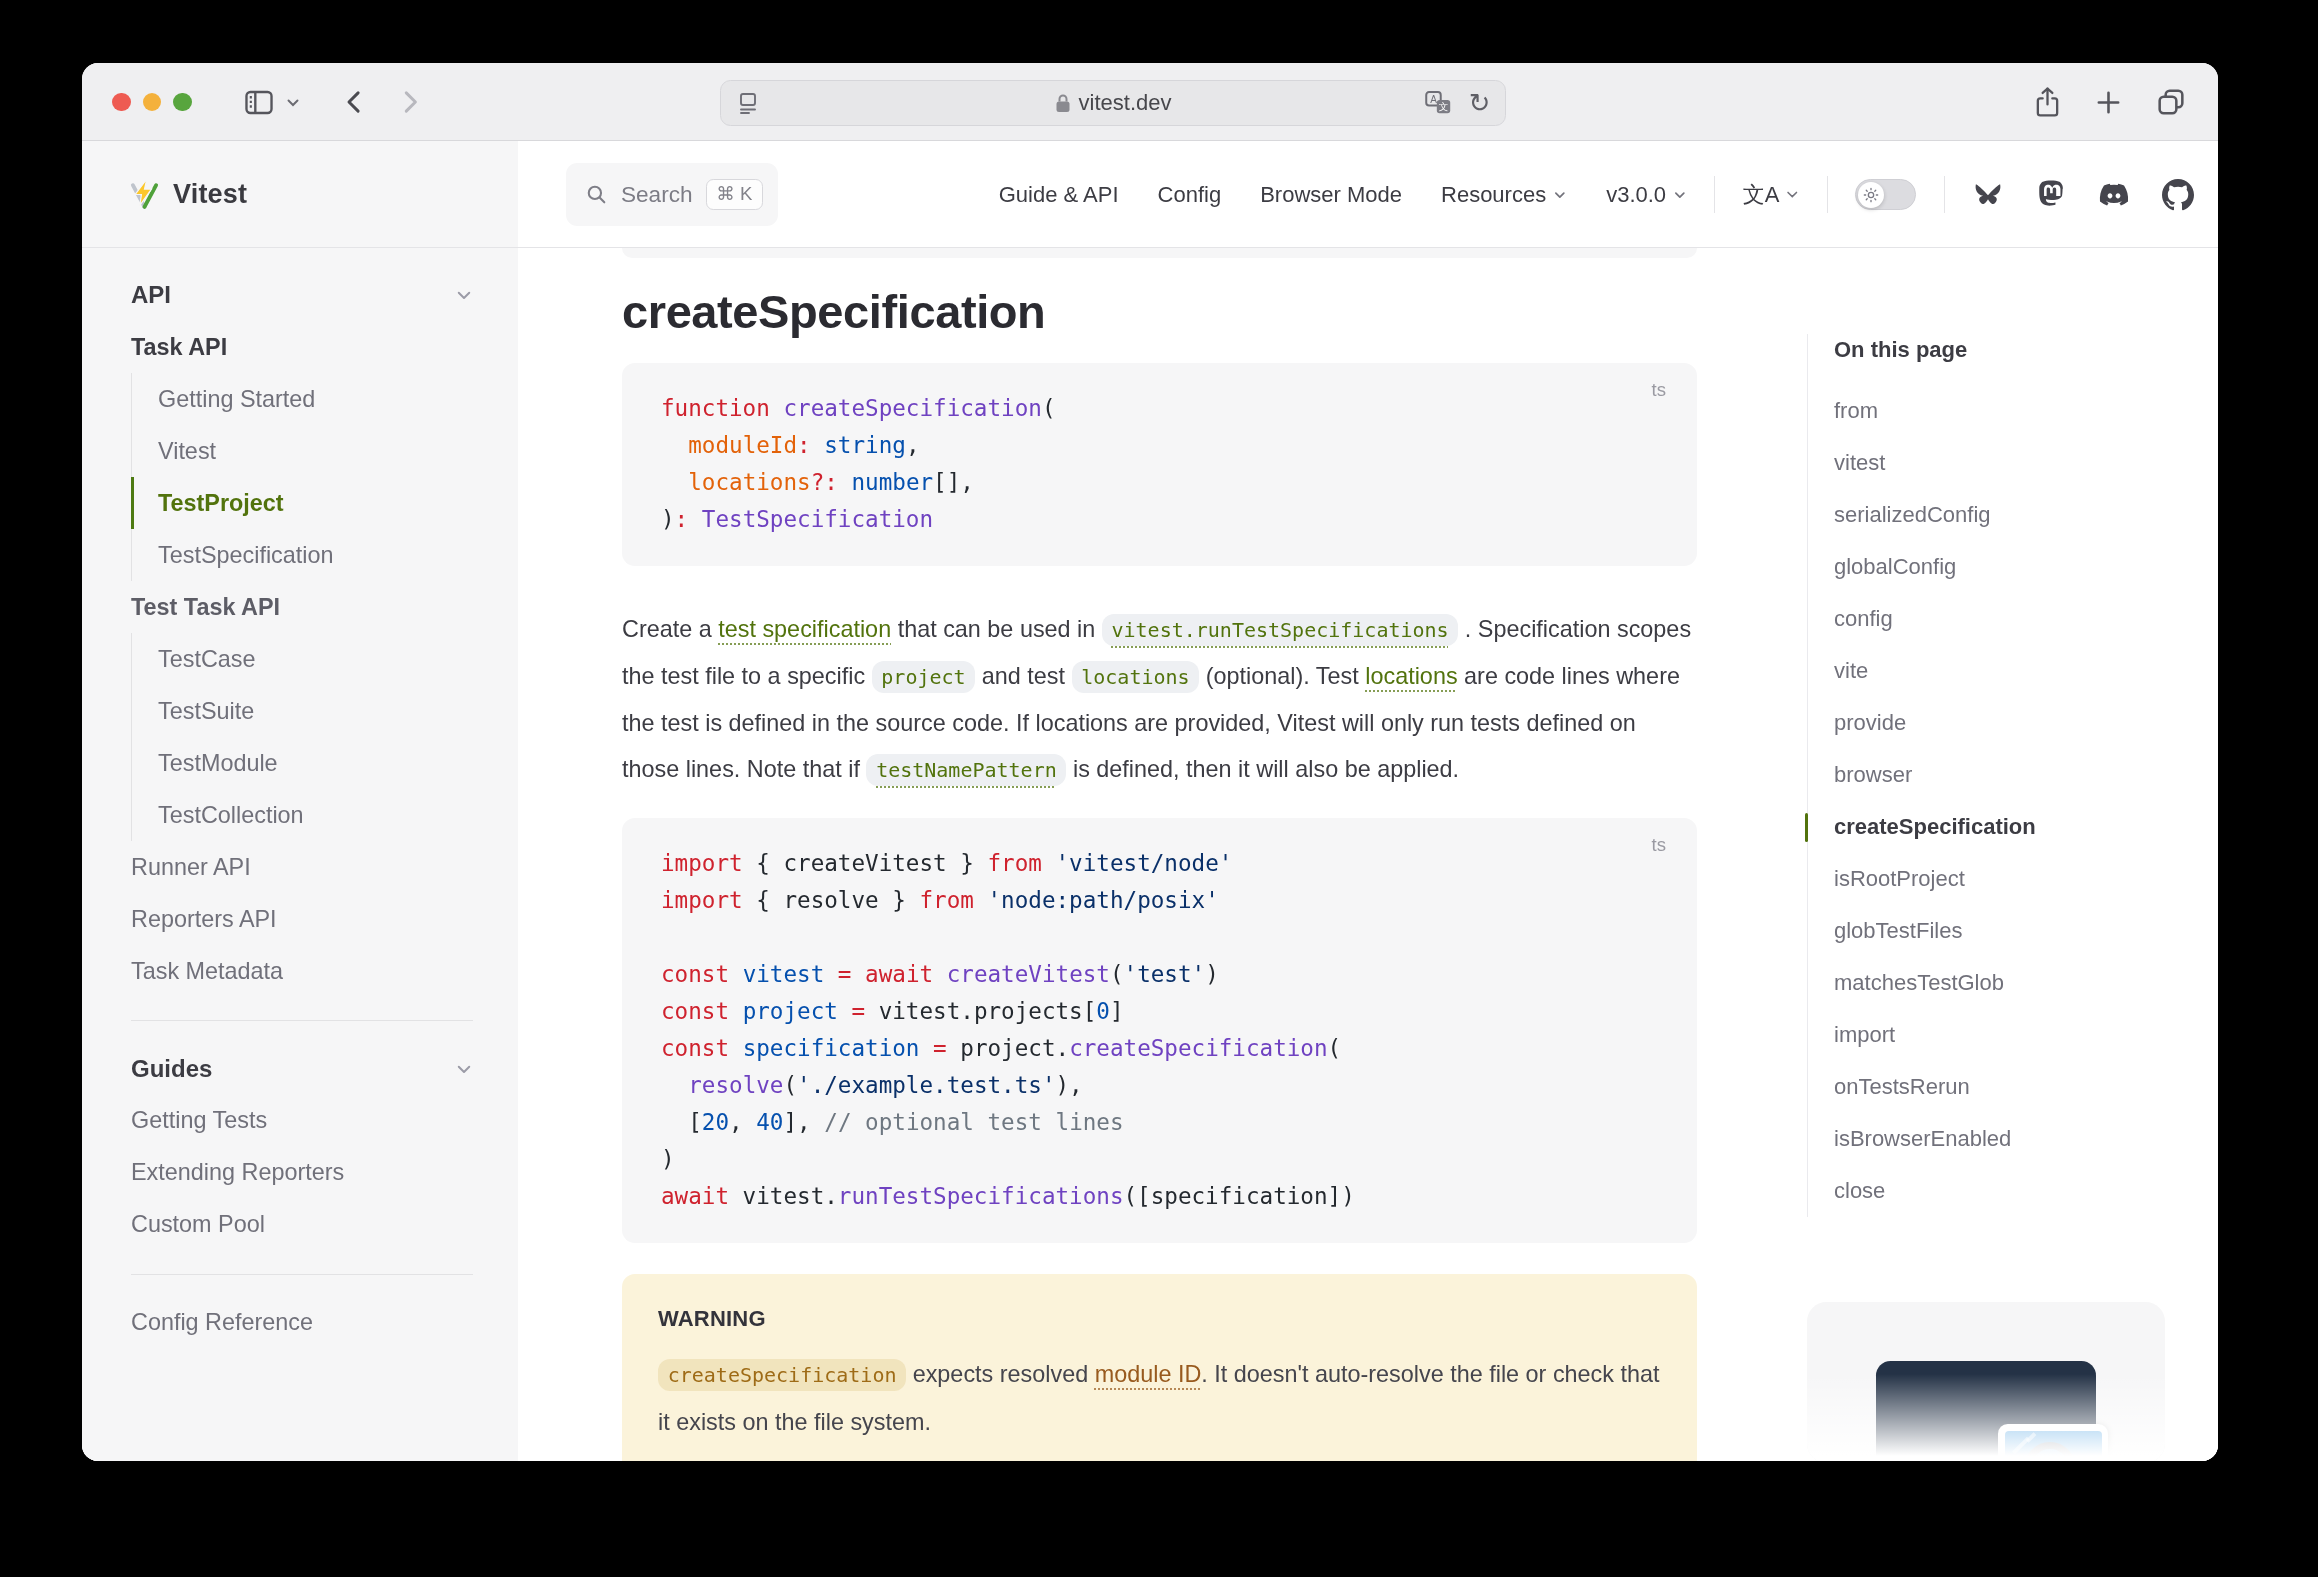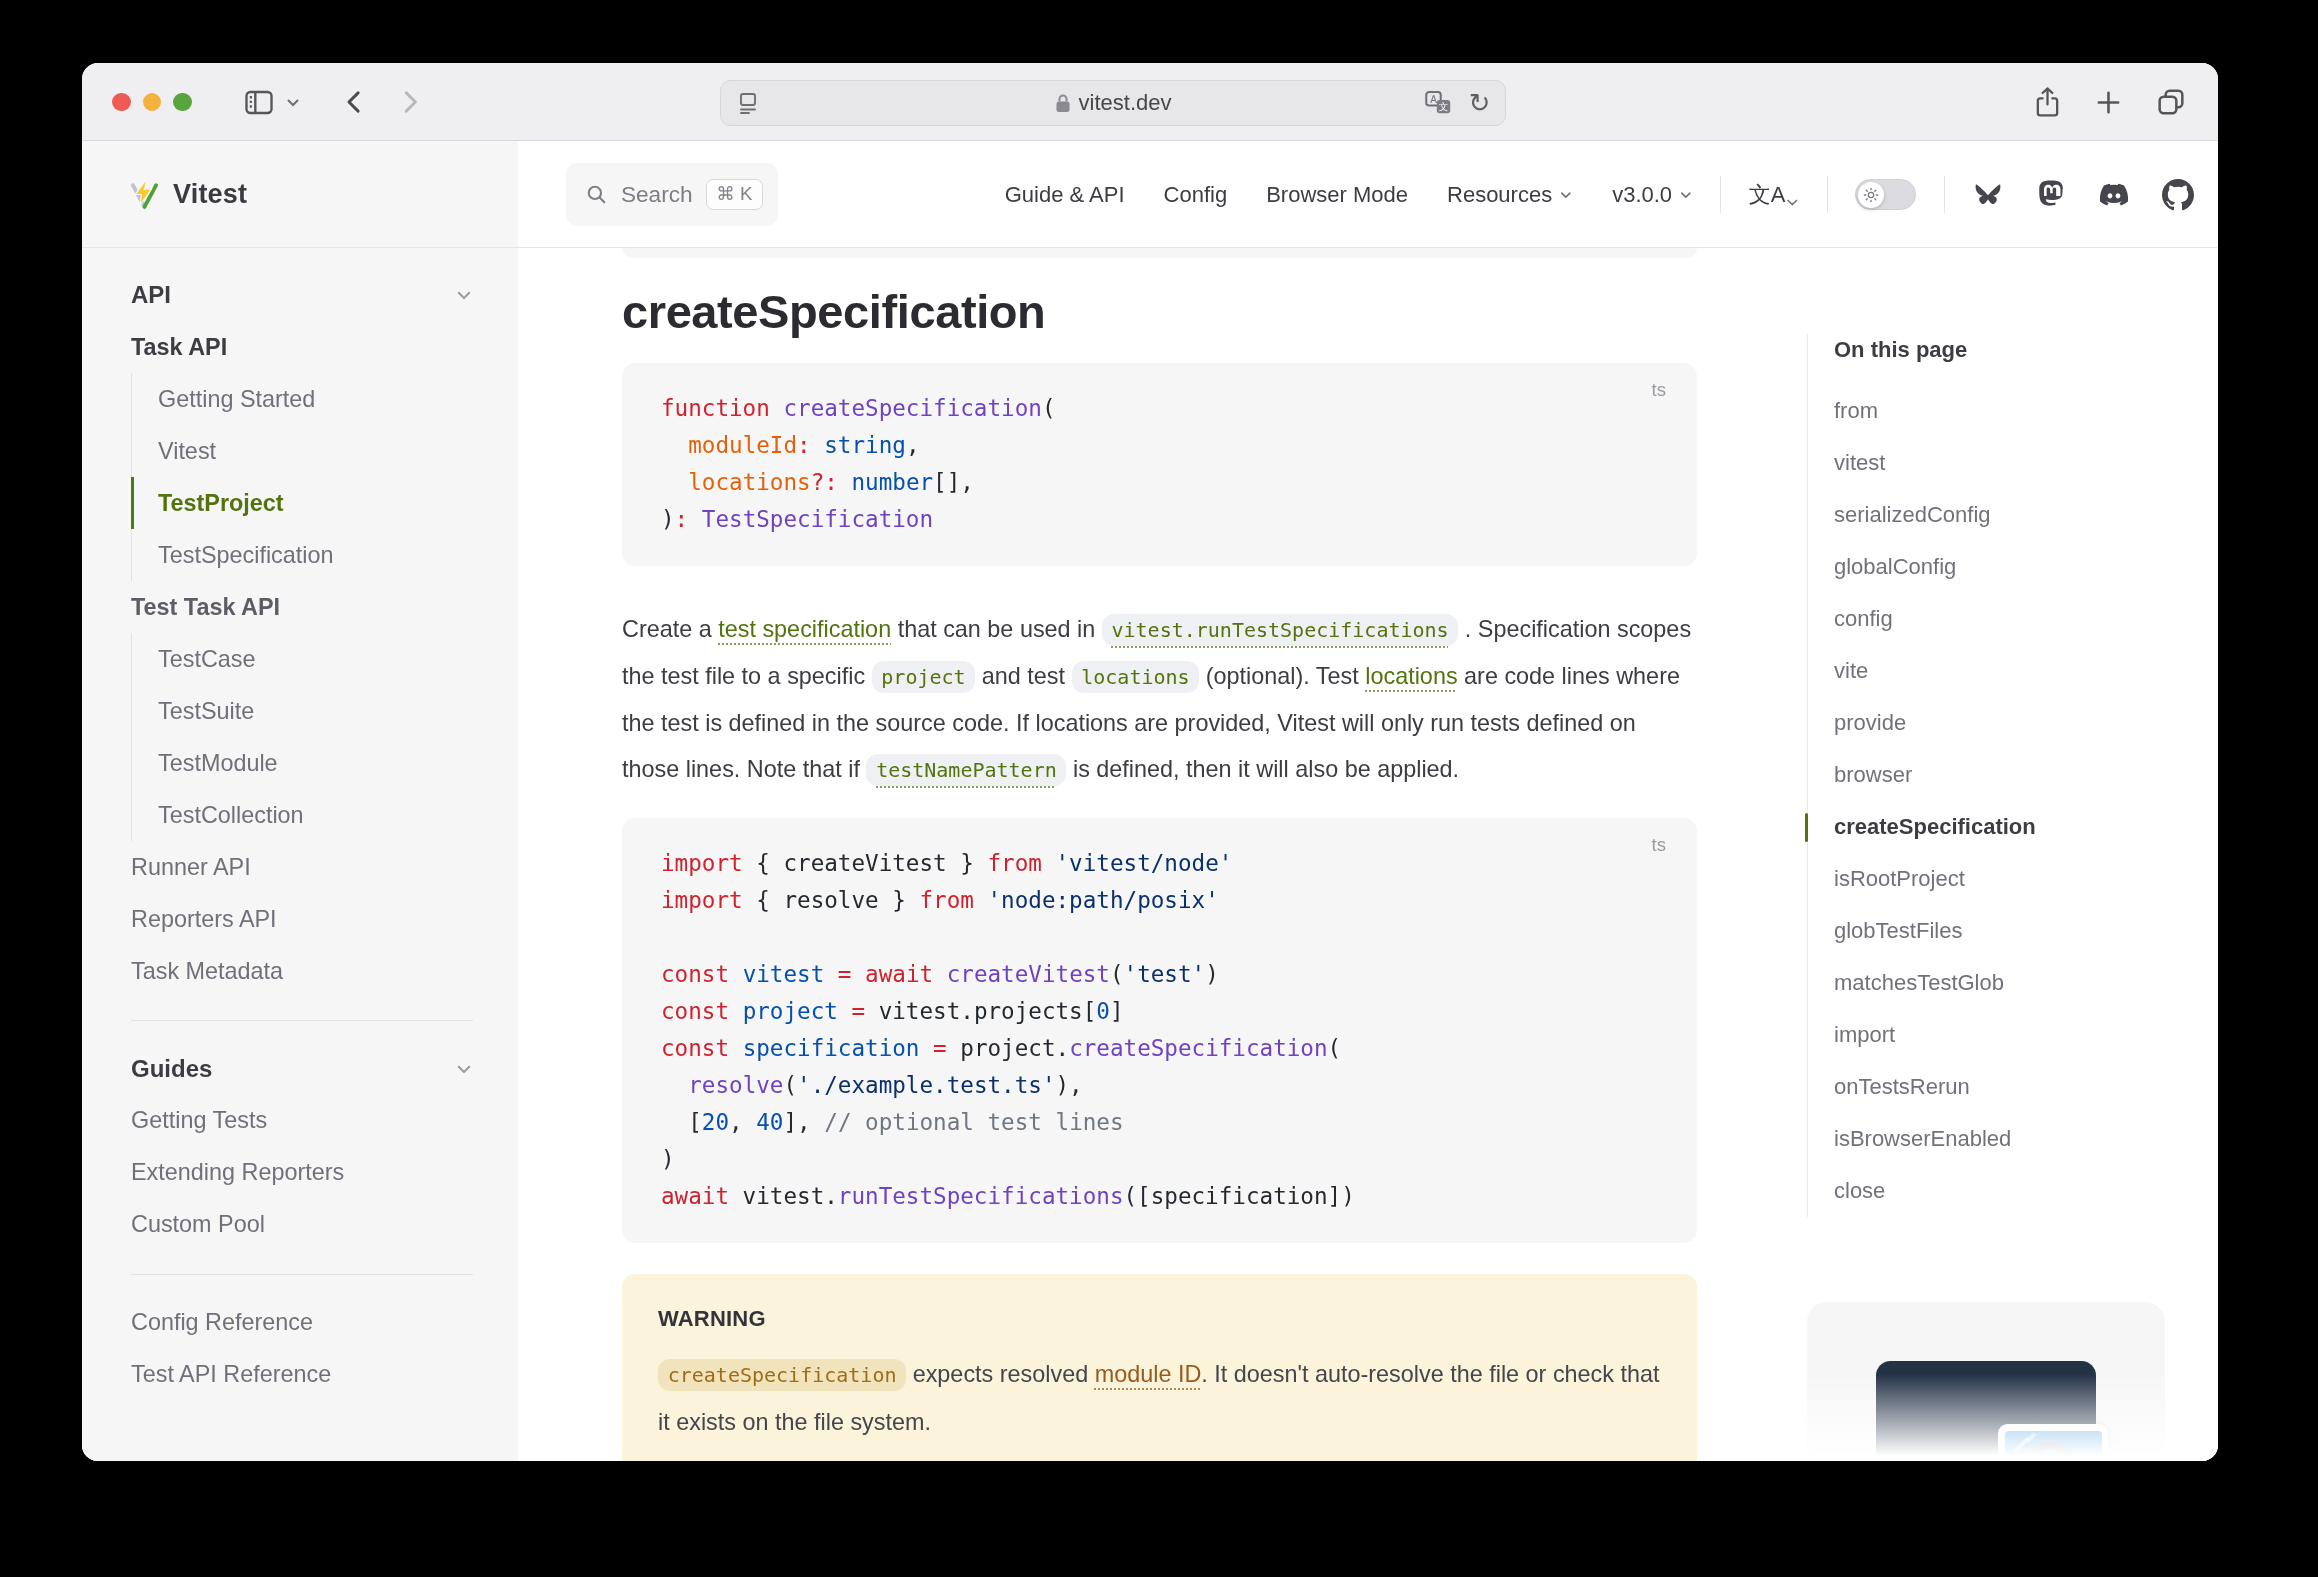--- a/index.html
+++ b/index.html
@@ -39,21 +39,21 @@
   .sb-divider{height:0.8px;background:#e2e2e4;margin:22.6px 0;}
 
   
   .site-header{position:absolute;left:436px;right:0;top:0;height:107px;background:#fff;display:flex;align-items:center;padding:0 24px 0 48px;z-index:5;}
   .search-btn{display:flex;align-items:center;gap:13px;background:#f6f6f7;border:none;border-radius:11.3px;height:63px;padding:0 14.5px 0 19.4px;}
   .search-label{font-size:22.6px;color:#7c7c85;font-weight:500;}
   .kbd{font-size:18.6px;color:#82828a;background:#fdfdfd;border:0.8px solid #d8d8dc;border-radius:7.3px;padding:5.7px 9.7px;line-height:1;}
   .top-nav{display:flex;align-items:center;gap:39px;margin-left:auto;list-style:none;padding:0;margin-top:0;margin-bottom:0;}
   .nav-item{display:flex;align-items:center;gap:7.3px;font-size:22px;font-weight:500;color:#3c3c43;cursor:pointer;}
   .vdiv{width:0.8px;height:37px;background:#e4e4e7;margin:0 27.4px;}
-  .translate-btn{display:flex;align-items:flex-end;gap:0;background:none;border:none;padding:0;}
+  .translate-btn{display:flex;align-items:center;gap:6px;background:none;border:none;padding:0;}
   .tr-glyph{font-size:22px;color:#3c3c43;font-weight:500;}
   .switch{position:relative;width:61px;height:31px;background:#dcdce0;border:0.8px solid #cfcfd4;border-radius:15.3px;}
   .knob{position:absolute;left:1.6px;top:1.6px;width:26px;height:26px;border-radius:50%;background:#fff;box-shadow:0 1.6px 4px rgba(0,0,0,.18);display:flex;align-items:center;justify-content:center;}
   .socials{display:flex;align-items:center;gap:31px;}
   .social{display:flex;background:none;border:none;padding:0;}
   .social svg{fill:#45454d;}
 
   
   .main{position:absolute;left:436px;top:107px;right:0;bottom:0;background:#fff;overflow:hidden;}
   .content-col{position:absolute;left:104px;top:0;width:1075px;}
@@ -219,21 +219,20 @@
               <span>Guides</span>
               <svg width="18" height="18" viewBox="0 0 24 24" fill="none" stroke="#9b9ba7" stroke-width="2.6" stroke-linecap="round" stroke-linejoin="round">
                 <path d="M5 9l7 7 7-7"></path>
               </svg>
             </div>
             <div class="sb-link">Getting Tests</div>
             <div class="sb-link">Extending Reporters</div>
             <div class="sb-link">Custom Pool</div>
             <div class="sb-divider"></div>
             <div class="sb-link">Config Reference</div>
-            <div class="sb-link">Test API Reference</div>
           </nav>
       </aside>
 
       <header class="site-header">
         <button class="search-btn">
           <svg width="22.6" height="22.6" viewBox="0 0 24 24" fill="none" stroke="#7e7e87" stroke-width="2.2" stroke-linecap="round">
             <circle cx="10.5" cy="10.5" r="6.5"></circle>
               <line x1="15.5" y1="15.5" x2="20.5" y2="20.5"></line>
           </svg>
           <span class="search-label">Search</span>

